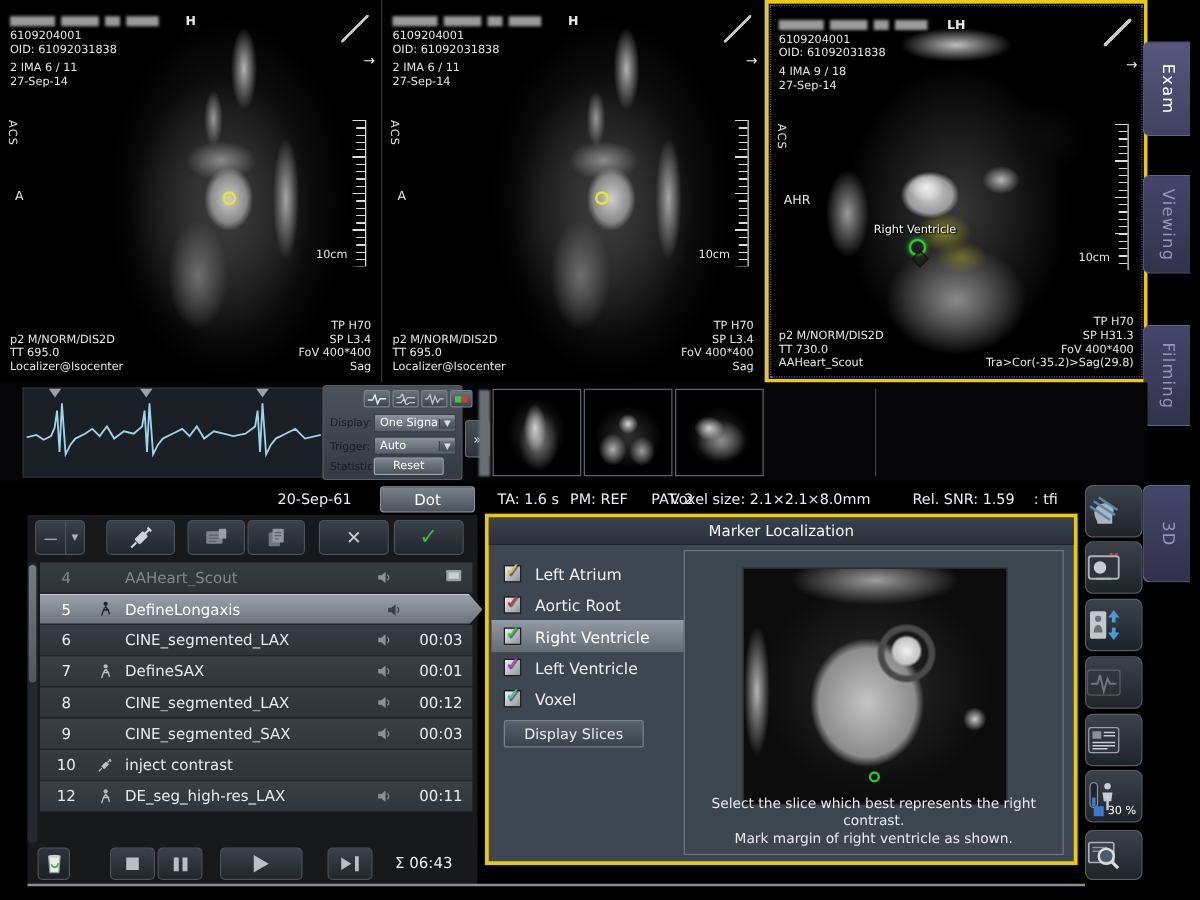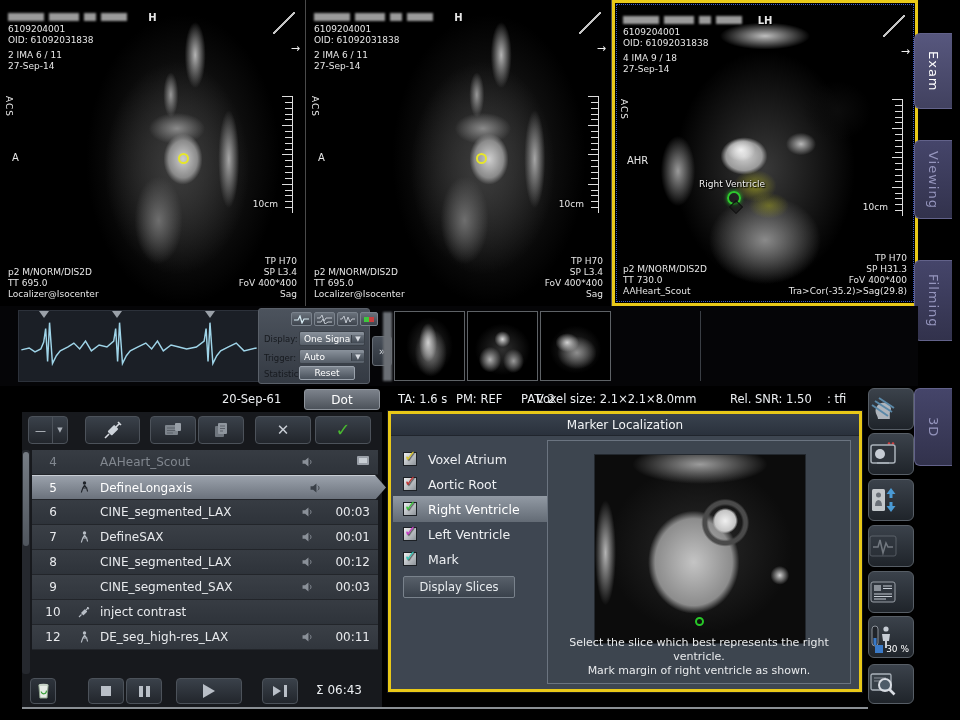--- a/index.html
+++ b/index.html
@@ -363,21 +363,21 @@
   <div class="thumb t-cor" style="left:467px"></div>
   <div class="thumb t-ax" style="left:540px"></div>
   <div class="strip-div"></div>
 
   <div class="sbtxt" style="left:222px">20-Sep-61</div>
   <div class="dot-btn">Dot</div>
   <div class="sbtxt" style="left:398px">TA: 1.6 s</div>
   <div class="sbtxt" style="left:456px">PM: REF</div>
   <div class="sbtxt" style="left:521px">PAT: 2</div>
   <div class="sbtxt" style="left:536px">Voxel size: 2.1×2.1×8.0mm</div>
-  <div class="sbtxt" style="left:730px">Rel. SNR: 1.50</div>
+  <div class="sbtxt" style="left:730px">Rel. SNR: 1.59</div>
   <div class="sbtxt" style="left:827px">: tfi</div>
 
   <div class="acq">
 
     <div class="tbtn" style="left:6px;width:40px;gap:0">
       <span class="split-l">—</span>
       <span class="split-r">▼</span>
     </div>
     <div class="tbtn" style="left:63px;width:55px">
       <svg width="22" height="22" viewBox="0 0 22 22">
@@ -566,21 +566,21 @@
 
   <div class="dialog">
     <div class="dlg-title">Marker Localization</div>
 
     <div class="sel-arrow"></div>
 
     <div class="chk-item" style="top:34px">
       <span class="chk-box">
           <span class="chk-mark" style="color: rgb(216, 196, 40);">✓</span>
         </span>
-      <span>Voxel Atrium</span>
+      <span>Left Atrium</span>
     </div>
     <div class="chk-item" style="top:59px">
       <span class="chk-box">
           <span class="chk-mark" style="color: rgb(196, 52, 52);">✓</span>
         </span>
       <span>Aortic Root</span>
     </div>
     <div class="chk-item" style="top:84px;color:#fff">
       <span class="chk-box">
           <span class="chk-mark" style="color: rgb(56, 200, 56);">✓</span>
@@ -590,31 +590,31 @@
     <div class="chk-item" style="top:109px">
       <span class="chk-box">
           <span class="chk-mark" style="color: rgb(200, 56, 200);">✓</span>
         </span>
       <span>Left Ventricle</span>
     </div>
     <div class="chk-item" style="top:134px">
       <span class="chk-box">
           <span class="chk-mark" style="color: rgb(48, 196, 180);">✓</span>
         </span>
-      <span>Mark</span>
+      <span>Voxel</span>
     </div>
 
     <div class="ds-btn">Display Slices</div>
 
     <div class="dlg-frame">
       <div class="dlg-img">
         <div class="dlg-green-ring"></div>
       </div>
       <div class="dlg-instr">
-        <div>Select the slice which best represents the right ventricle.</div>
+        <div>Select the slice which best represents the right contrast.</div>
         <div>Mark margin of right ventricle as shown.</div>
       </div>
     </div>
   </div>
 
   <div class="rail-btn" style="top:388px">
     <svg width="28" height="28" viewBox="0 0 28 28">
       <path d="M9 24c0-3-2.5-4.5-2.5-9A8 8 0 0122 13c0 2.5-1.2 3.6-1.2 5.5V24z" fill="#aeb4bc"></path>
       <path d="M3 10l16 11M6 6l17 11M10 3l15 10" stroke="#5a88a8" stroke-width="2" fill="none"></path>
     </svg>

